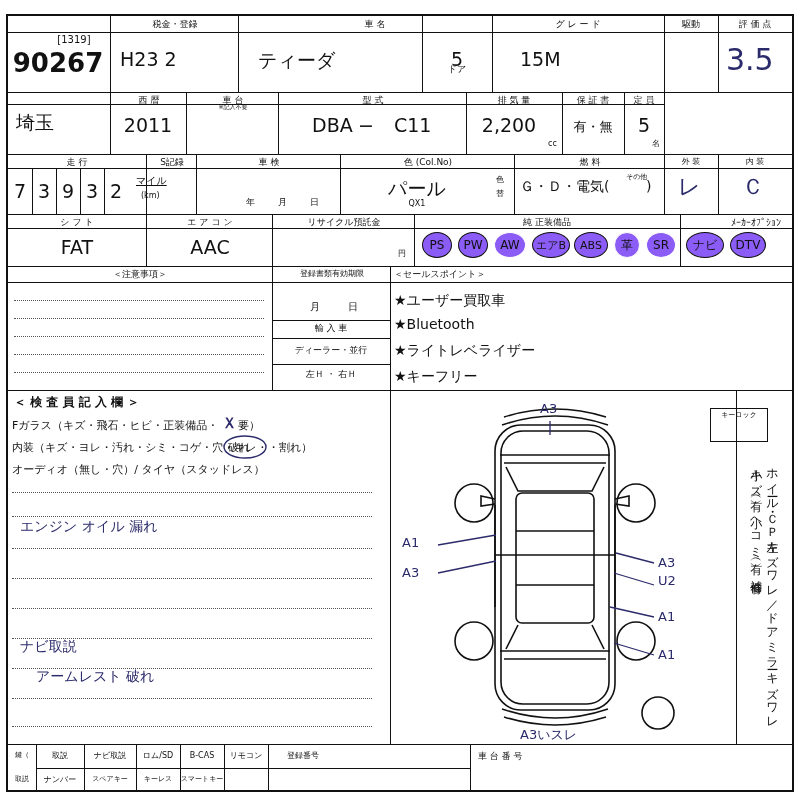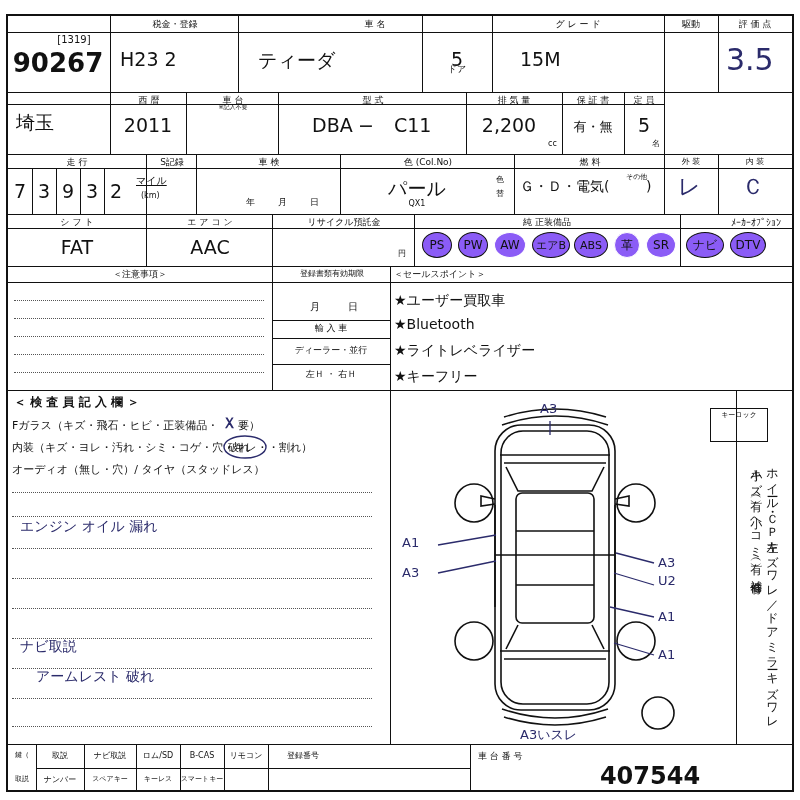--- a/index.html
+++ b/index.html
@@ -319,15 +319,14 @@
   <div class="lbl ctr" style="left:180px;top:752px;width:44px;font-size:8px;">B-CAS</div>
   <div class="lbl ctr" style="left:224px;top:752px;width:44px;font-size:8px;">リモコン</div>
   <div class="lbl ctr" style="left:268px;top:752px;width:70px;font-size:8px;">登録番号</div>
 
   <div class="lbl ctr" style="left:36px;top:776px;width:48px;font-size:8px;">ナンバー</div>
   <div class="lbl ctr" style="left:84px;top:776px;width:52px;font-size:7px;">スペアキー</div>
   <div class="lbl ctr" style="left:136px;top:776px;width:44px;font-size:7px;">キーレス</div>
   <div class="lbl ctr" style="left:180px;top:776px;width:44px;font-size:7px;">スマートキー</div>
 
   <div class="lbl" style="left:478px;top:752px;font-size:9px;">車 台 番 号</div>
-  <div class="val ctr" style="left:540px;top:762px;width:220px;font-size:24px;font-weight:bold;">407544</div>
 
 </div>
 
 </body></html>

